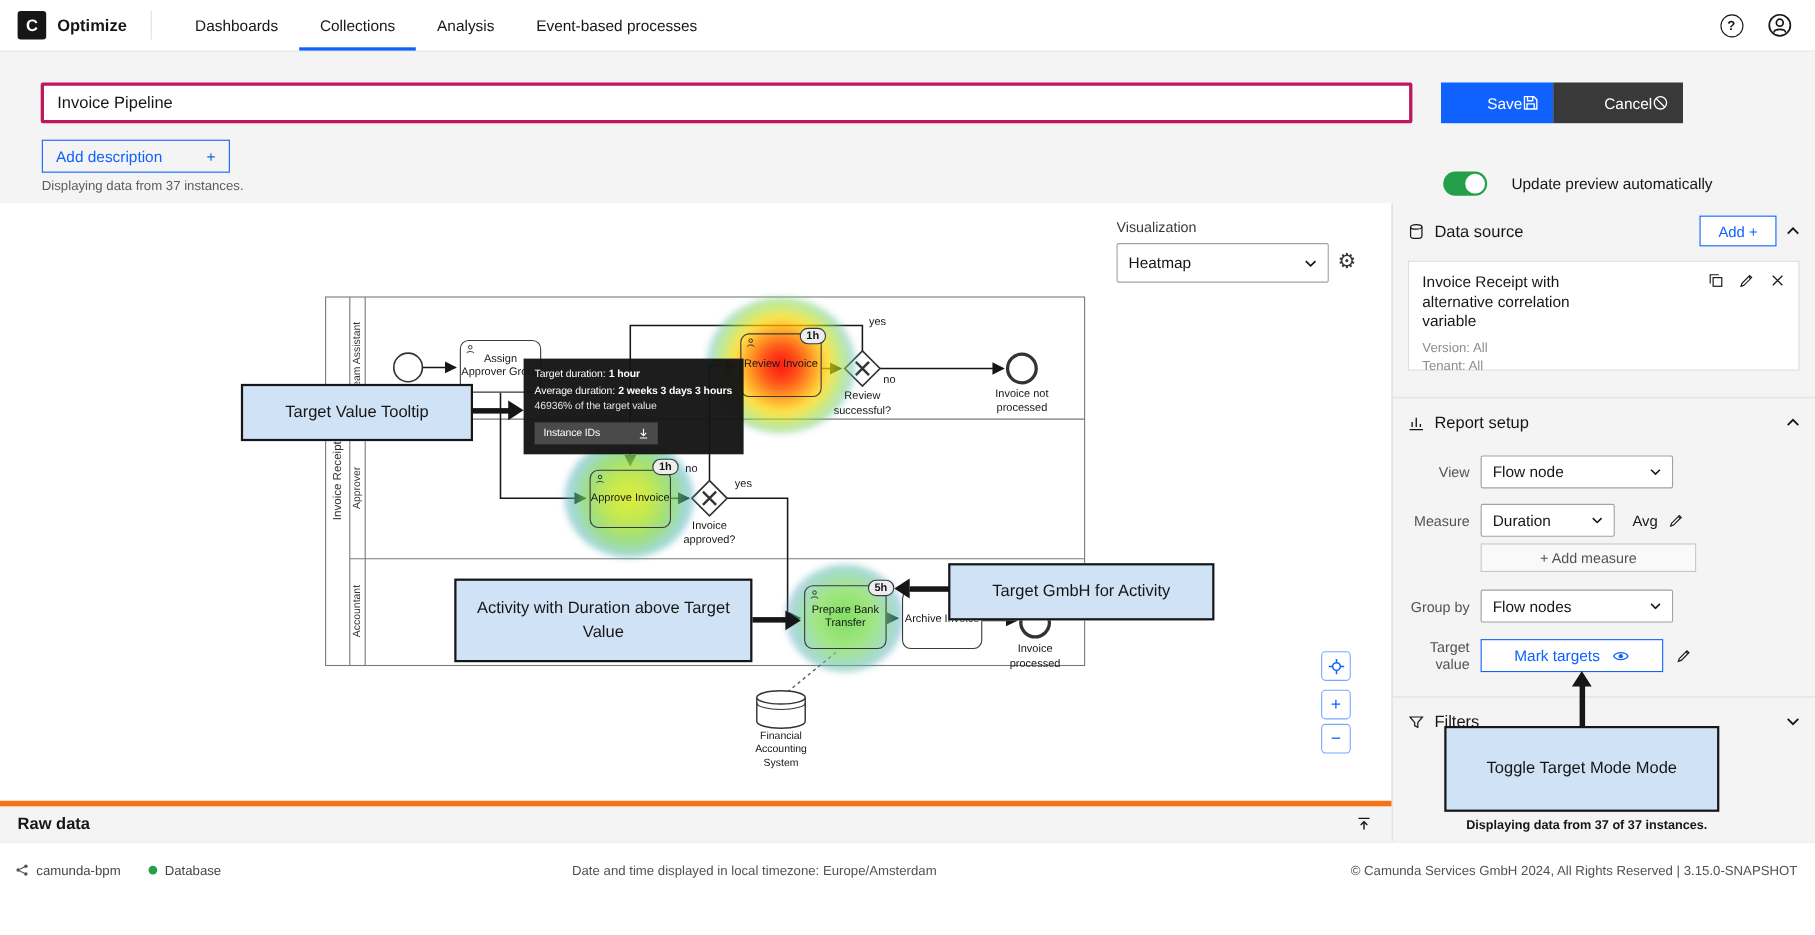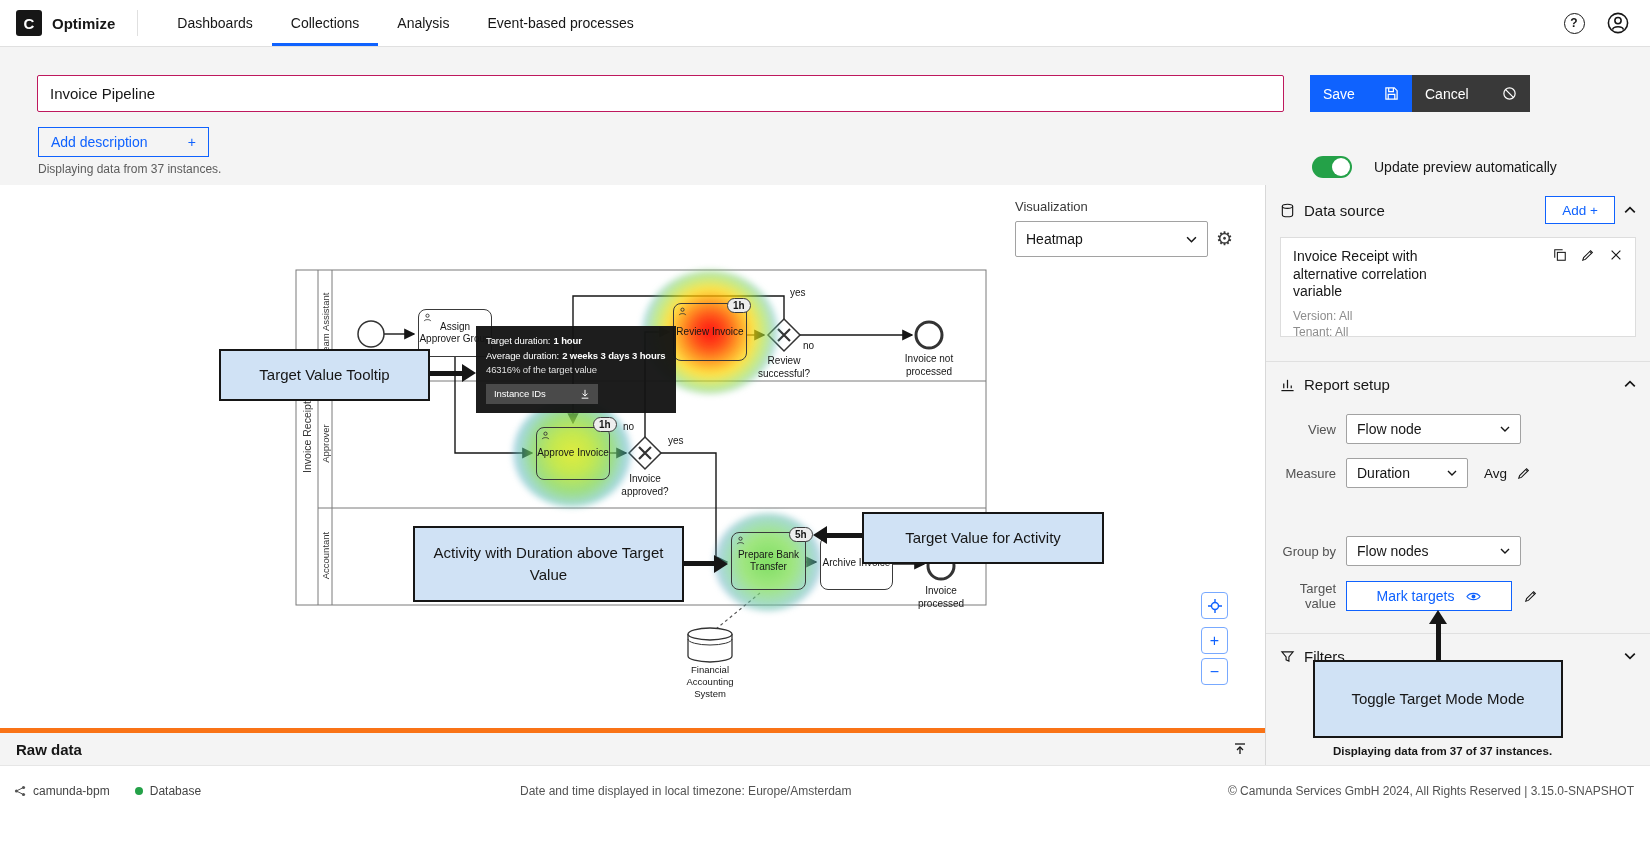--- a/index.html
+++ b/index.html
@@ -16,23 +16,23 @@
   .tab { height:100%; display:flex; align-items:center; padding:0 19px; font-size:14px; color:#161616; cursor:pointer; }
   .tab.active { border-bottom:3px solid #0f62fe; padding-top:3px; }
   .nav-spacer { flex:1; }
   .nav-icon { width:24px; height:24px; margin-right:20px; cursor:pointer; display:flex; align-items:center; justify-content:center; }
   .help-circle { width:21px; height:21px; border:1.5px solid #161616; border-radius:50%; display:flex;
                  align-items:center; justify-content:center; font-size:12px; font-weight:bold; }
 
   
   .subhead { position:absolute; left:0; top:47px; width:1650px; height:138px; background:#f4f4f4; }
   .name-input { position:absolute; left:37px; top:28px; width:1247px; height:37px; background:#fff;
-                border:1px solid #be185d; border-radius:2px; font-size:15px; padding:0 12px; color:#161616;
+                border:3px solid #be185d; border-radius:2px; font-size:15px; padding:0 12px; color:#161616;
                 font-family:"Liberation Sans",sans-serif; }
-  .btn { display:flex; align-items:center; justify-content:space-between; padding:0 13px; font-size:14px;
+  .btn { display:flex; align-items:center; justify-content:flex-end; padding:0 13px; font-size:14px;
          cursor:pointer; border:none; }
   .save-btn { position:absolute; left:1310px; top:28px; width:102px; height:37px; background:#0f62fe; color:#fff; }
   .cancel-btn { position:absolute; left:1412px; top:28px; width:118px; height:37px; background:#393939; color:#fff; }
   .add-desc { position:absolute; left:38px; top:80px; width:171px; height:30px; background:transparent;
               border:1px solid #0f62fe; color:#0f62fe; display:flex; align-items:center;
               justify-content:space-between; padding:0 12px; font-size:14px; cursor:pointer; }
   .inst-note { position:absolute; left:38px; top:115px; font-size:12px; color:#5c5c5c; }
   .toggle-row { position:absolute; left:1312px; top:109px; display:flex; align-items:center; gap:22px; }
   .toggle { width:40px; height:22px; background:#24a148; border-radius:11px; position:relative; cursor:pointer; }
   .knob { position:absolute; right:2px; top:2px; width:18px; height:18px; background:#fff; border-radius:50%; }
@@ -311,40 +311,40 @@
     <div class="elabel" style="left:623px;top:236px">no</div>
     <div class="elabel" style="left:668px;top:250px">yes</div>
 
     <div class="badge" style="left:727px;top:113px">1h</div>
     <div class="badge" style="left:593px;top:232px">1h</div>
     <div class="badge" style="left:789px;top:342px">5h</div>
 
     <div class="tooltip">
       <div class="tl"><span>Target duration:</span><b>1 hour</b></div>
       <div class="tl"><span>Average duration:</span><b>2 weeks 3 days 3 hours</b></div>
-      <div class="tl tt-pct">46316% of the target value</div>
+      <div class="tl tt-pct">46936% of the target value</div>
       <div class="tt-btn">
         <span>Instance IDs</span>
         <span>
           <svg width="10" height="10" viewBox="0 0 12 12" fill="none" stroke="#fff" stroke-width="1.2">
               <path d="M6 1 V8 M3 5.5 L6 8.5 L9 5.5 M2 11 H10"></path>
             </svg>
         </span>
       </div>
     </div>
 
     <div class="callout" style="left:219px;top:164px;width:211px;height:52px">Target Value Tooltip</div>
     <div class="abar-h" style="left:430px;top:186px;width:34px"></div>
     <div class="ahead-r" style="left:462px;top:179px"></div>
 
     <div class="callout" style="left:413px;top:341px;width:271px;height:76px">Activity with Duration above Target Value</div>
     <div class="abar-h" style="left:684px;top:376px;width:31px"></div>
     <div class="ahead-r" style="left:714px;top:370px"></div>
 
-    <div class="callout" style="left:862px;top:327px;width:242px;height:52px">Target Value for Activity</div>
+    <div class="callout" style="left:862px;top:327px;width:242px;height:52px">Target GmbH for Activity</div>
     <div class="abar-h" style="left:827px;top:348px;width:36px"></div>
     <div class="ahead-l" style="left:813px;top:341px"></div>
 
     <div class="zoom-btn" style="top:407px">
       <svg width="16" height="16" viewBox="0 0 16 16" fill="none" stroke="#0f62fe" stroke-width="1.4">
         <circle cx="8" cy="8" r="3.5"></circle>
           <path d="M8 1 V4 M8 12 V15 M1 8 H4 M12 8 H15"></path>
       </svg>
     </div>
     <div class="zoom-btn" style="top:442px">+</div>
@@ -439,20 +439,24 @@
       <div class="dd cfg-dd" style="width:175px">
         <span>Flow node</span>
         <span>
             <svg width="10" height="6" viewBox="0 0 10 6" fill="none" stroke="#161616" stroke-width="1.4">
               <path d="M1 1 L5 5 L9 1"></path>
             </svg>
           </span>
       </div>
     </div>
 
+    <div class="cfg-row" style="top:309px">
+      <span class="cfg-label"></span>
+      <button class="add-measure">+ Add measure</button>
+    </div>
 
     <div class="cfg-row" style="top:351px">
       <span class="cfg-label">Group by</span>
       <div class="dd cfg-dd" style="width:175px">
         <span>Flow nodes</span>
         <span>
             <svg width="10" height="6" viewBox="0 0 10 6" fill="none" stroke="#161616" stroke-width="1.4">
               <path d="M1 1 L5 5 L9 1"></path>
             </svg>
           </span>

